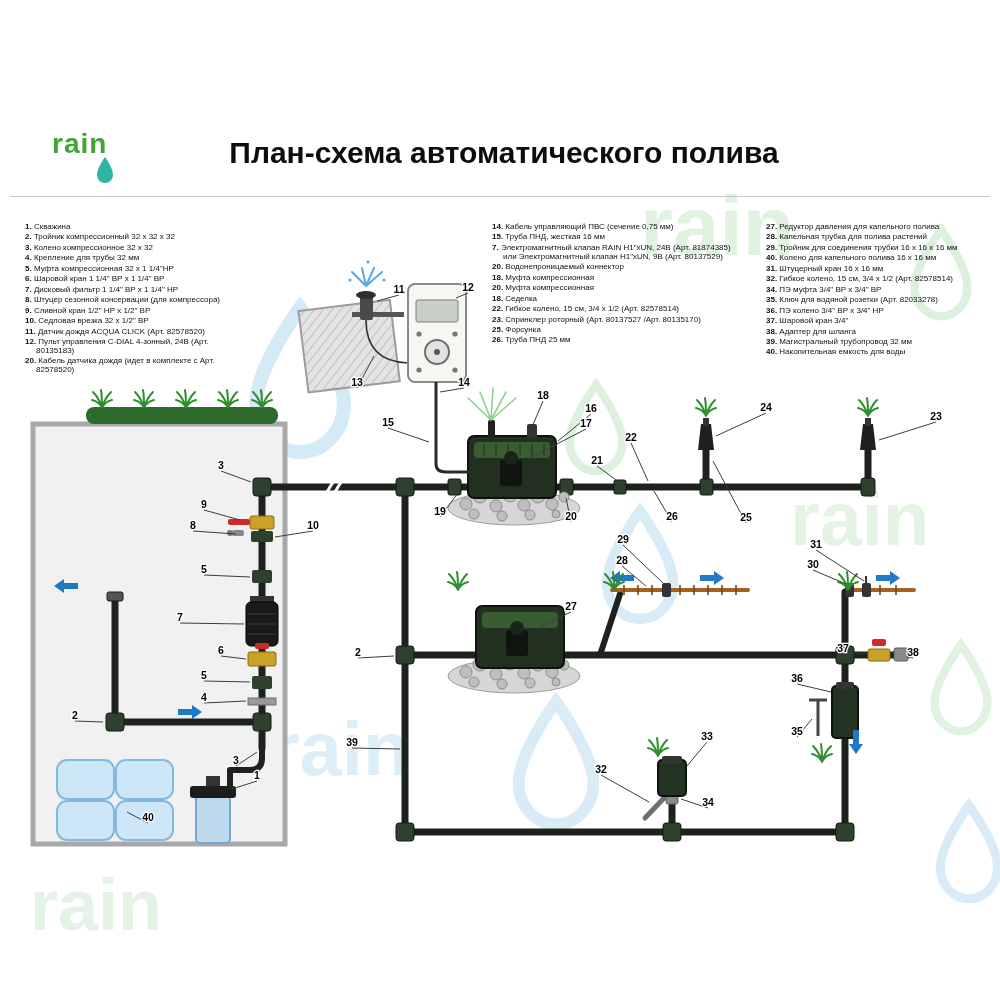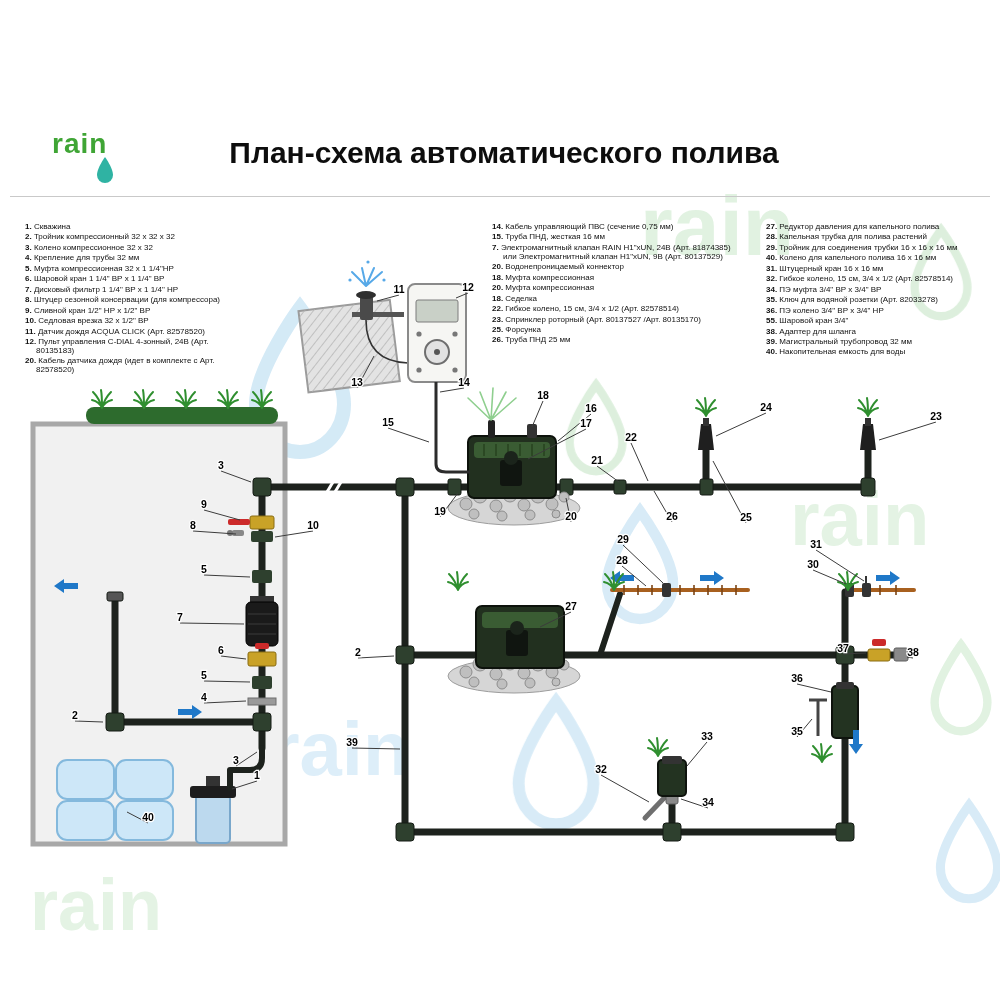--- a/index.html
+++ b/index.html
@@ -74,21 +74,21 @@
 <div class="legend-col c3">
     <div class="legend-item"><span class="num">27. </span>Редуктор давления для капельного полива</div>
     <div class="legend-item"><span class="num">28. </span>Капельная трубка для полива растений</div>
     <div class="legend-item"><span class="num">29. </span>Тройник для соединения трубки 16 х 16 х 16 мм</div>
     <div class="legend-item"><span class="num">40. </span>Колено для капельного полива 16 х 16 мм</div>
     <div class="legend-item"><span class="num">31. </span>Штуцерный кран 16 х 16 мм</div>
     <div class="legend-item"><span class="num">32. </span>Гибкое колено, 15 см, 3/4 х 1/2 (Арт. 82578514)</div>
     <div class="legend-item"><span class="num">34. </span>ПЭ муфта 3/4" ВР х 3/4" ВР</div>
     <div class="legend-item"><span class="num">35. </span>Ключ для водяной розетки (Арт. 82033278)</div>
     <div class="legend-item"><span class="num">36. </span>ПЭ колено 3/4" ВР х 3/4" НР</div>
-    <div class="legend-item"><span class="num">55. </span>Шаровой кран 3/4"</div>
+    <div class="legend-item"><span class="num">37. </span>Шаровой кран 3/4"</div>
     <div class="legend-item"><span class="num">38. </span>Адаптер для шланга</div>
     <div class="legend-item"><span class="num">39. </span>Магистральный трубопровод 32 мм</div>
     <div class="legend-item"><span class="num">40. </span>Накопительная емкость для воды</div>
   </div>
 
 <svg class="diagram-svg" width="1000" height="1000" viewBox="0 0 1000 1000">
   <defs>
     <pattern id="hatch" width="7" height="7" patternUnits="userSpaceOnUse" patternTransform="rotate(45)">
       <line x1="0" y1="0" x2="0" y2="7" stroke="#b0b0b0" stroke-width="2"></line>
     </pattern>

